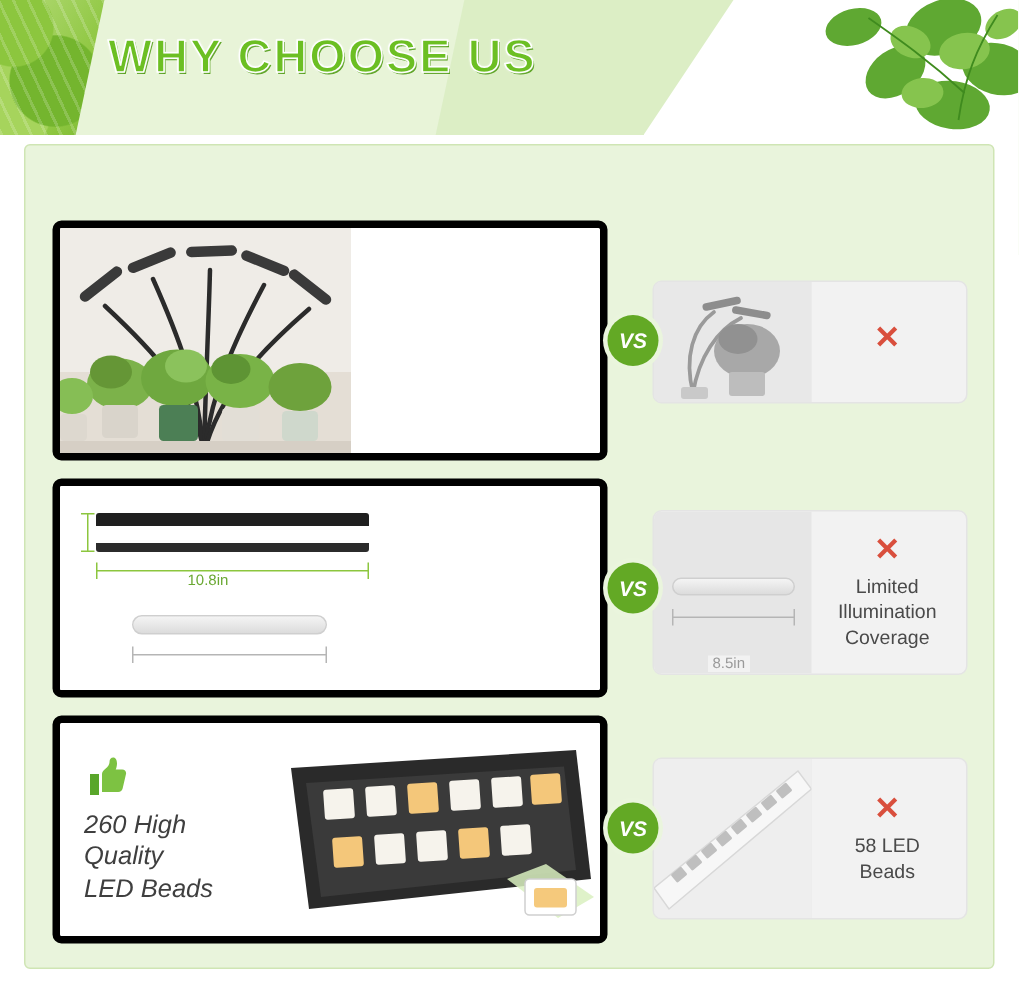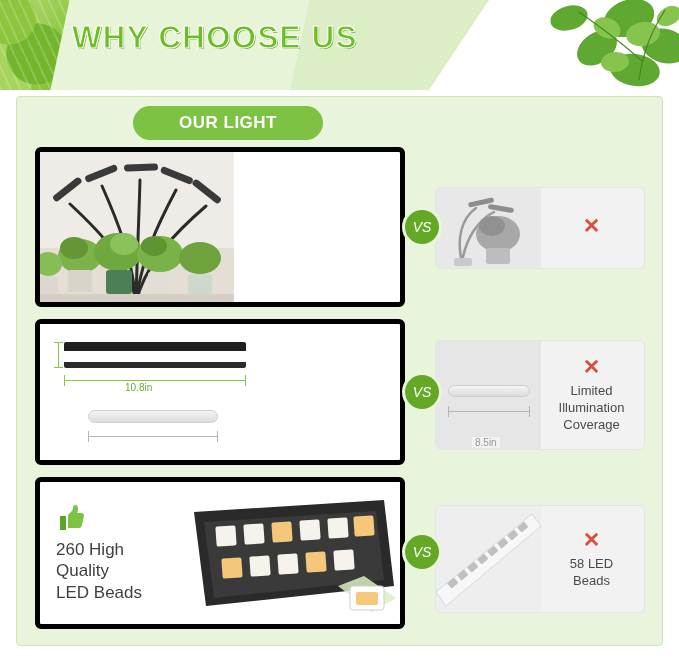--- a/index.html
+++ b/index.html
@@ -130,21 +130,21 @@
     height: 100%;
   }
 
   
   .vs {
     position: absolute;
     width: 34px; height: 34px;
     border-radius: 50%;
     background: #63a925;
     color: #ffffff;
-    font-size: 14px; font-weight: normal;
+    font-size: 14px; font-weight: bold;
     display: flex; align-items: center; justify-content: center;
     font-style: italic;
     box-shadow: 0 0 0 3px #eaf5dd;
     z-index: 5;
   }
 
   
   .other-card {
     position: absolute;
     left: 418px;
@@ -231,21 +231,20 @@
         <g stroke="#3f8b1e" stroke-width="1.2" fill="none">
           <path d="M150 12 C170 26 190 40 214 62"></path>
           <path d="M236 10 C222 32 214 52 210 80"></path>
         </g>
       </svg>
     </div>
   </div>
 
   <div class="frame">
 
-    <div class="tab tab-our">OUR LIGHT</div>
 
     <div class="our-card" style="top:50px;height:160px;">
       <div class="left-pane">
         <div class="thumb">
           <svg width="30" height="30" viewBox="0 0 30 30">
             <path d="M4 13 h6 v14 H4 z" fill="#59a62a"></path>
             <path d="M12 13 c0-3 5-4 5-8 0-2 1-3 2.5-3 S22 3.5 22 6 c0 2-.8 4-.8 4 h4.3 c1.7 0 2.9 1.4 2.5 3 l-2.2 9.5 c-.3 1.4-1.5 2.5-3 2.5 H12 z" fill="#7dc242"></path>
           </svg>
         </div>
         <div class="our-text" style="white-space:pre-line;">Flexible
@@ -369,21 +368,21 @@
     </div>
 
     <div class="our-card" style="top:380px;height:152px;">
       <div class="left-pane">
         <div class="thumb">
           <svg width="30" height="30" viewBox="0 0 30 30">
             <path d="M4 13 h6 v14 H4 z" fill="#59a62a"></path>
             <path d="M12 13 c0-3 5-4 5-8 0-2 1-3 2.5-3 S22 3.5 22 6 c0 2-.8 4-.8 4 h4.3 c1.7 0 2.9 1.4 2.5 3 l-2.2 9.5 c-.3 1.4-1.5 2.5-3 2.5 H12 z" fill="#7dc242"></path>
           </svg>
         </div>
-        <div class="our-text" style="white-space:pre-line;">260 High
+        <div class="our-text" style="white-space:pre-line;font-style:italic;">260 High
 Quality
 LED Beads</div>
       </div>
       <div class="our-img" style="width:212px;">
         <svg width="212" height="152" viewBox="0 0 212 152">
           <rect width="212" height="152" fill="#ffffff"></rect>
           <path d="M6 30 L196 18 L206 104 L18 124 Z" fill="#2a2a2a"></path>
           <path d="M16 40 L188 29 L196 98 L26 116 Z" fill="#3a3a3a"></path>
           <g>
             <rect x="28" y="44" width="20" height="20" rx="2" fill="#f6f3ec" transform="rotate(-4 38 54)"></rect>

